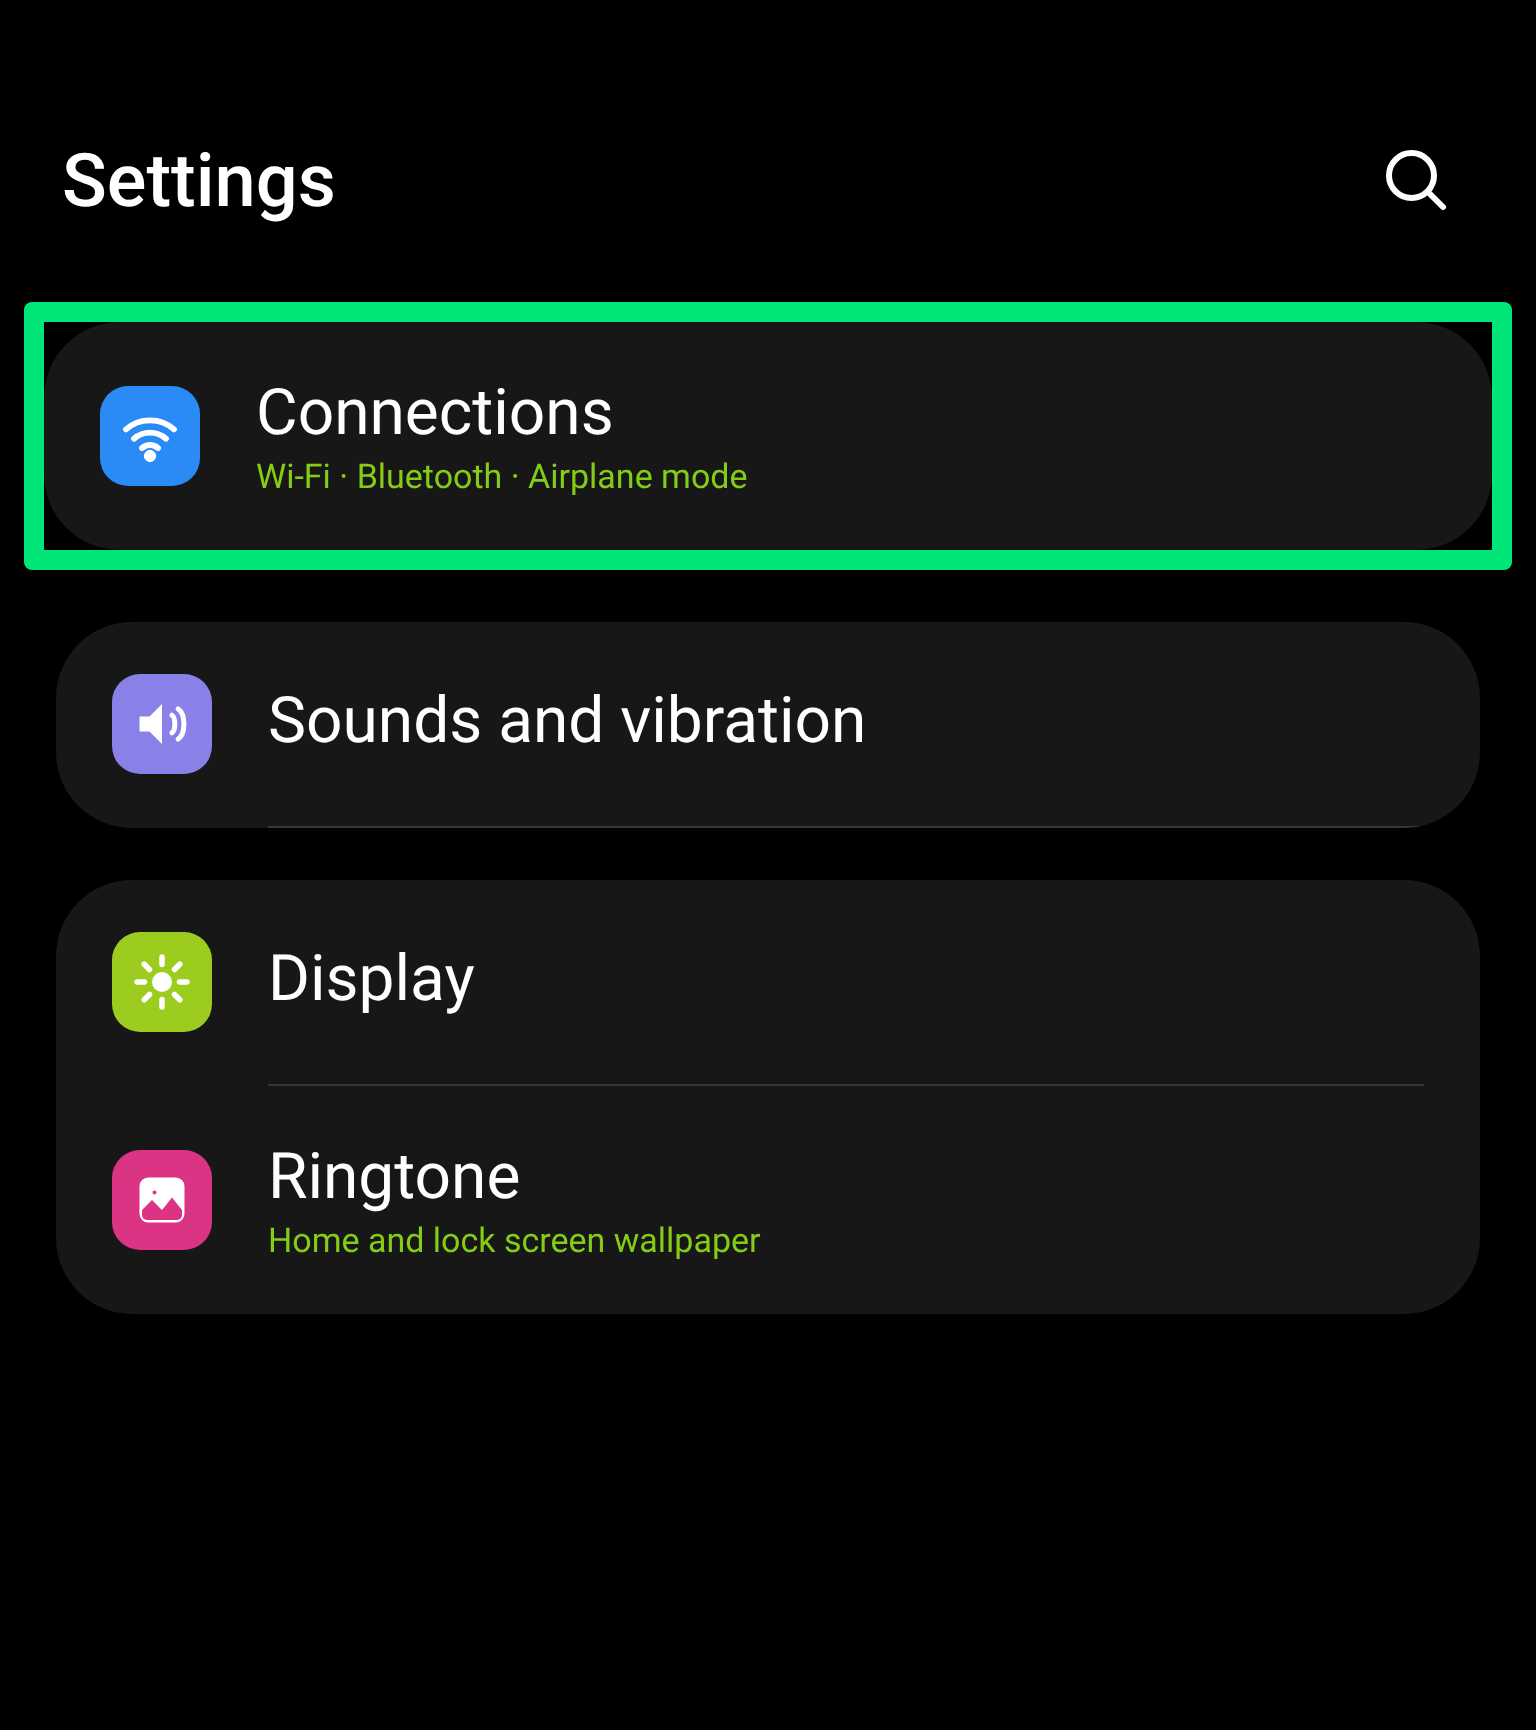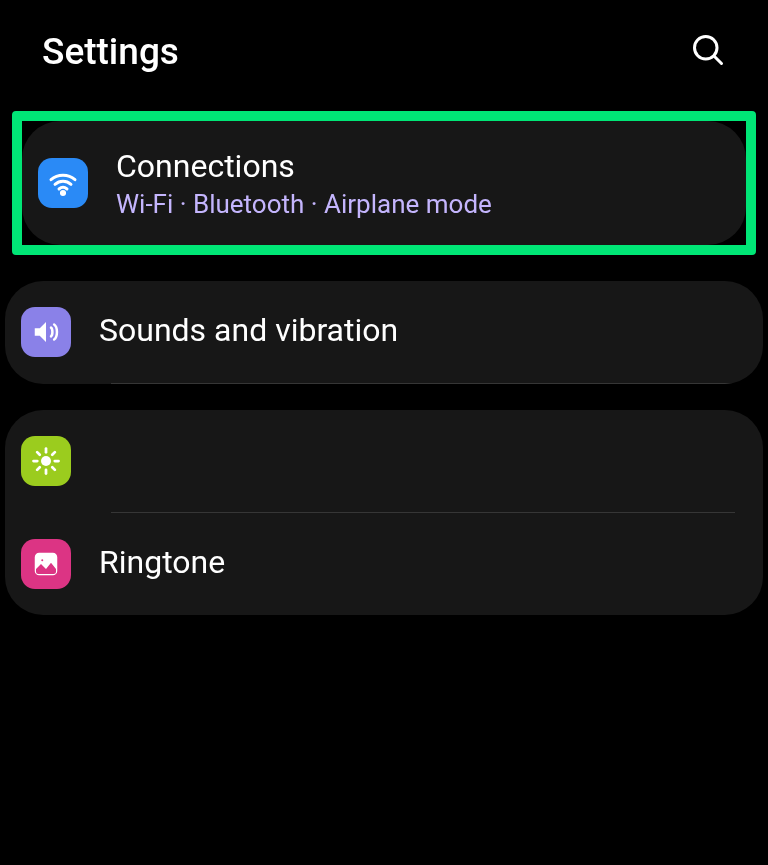--- a/index.html
+++ b/index.html
@@ -11,51 +11,52 @@
       width: 768px;
       height: 865px;
       background: #000000;
       font-family: -apple-system, BlinkMacSystemFont, 'Segoe UI', Roboto, sans-serif;
       overflow: hidden;
     }
     .header {
       display: flex;
       justify-content: space-between;
       align-items: center;
-      padding: 30px 42px 30px 42px;
+      padding: 30px 42px 30px 31px;
+      margin-top: 40px;
     }
     .header-title {
       color: #ffffff;
       font-size: 37px;
       font-weight: 500;
     }
     .search-icon {
       color: #ffffff;
     }
     .highlight-wrapper {
       margin: 8px 12px 0 12px;
       border: 10px solid #00e676;
       border-radius: 4px;
     }
     .card-group {
       background: #171717;
       border-radius: 38px;
-      margin: 0 5px;
+      margin: 0 28px;
       overflow: hidden;
     }
     .highlight-wrapper .card-group {
       margin: 0;
     }
     .section-gap {
       height: 26px;
     }
     .settings-item {
       display: flex;
       align-items: center;
-      padding: 26px 16px;
+      padding: 26px 28px;
       cursor: pointer;
     }
     .item-icon {
       width: 50px;
       height: 50px;
       border-radius: 14px;
       display: flex;
       align-items: center;
       justify-content: center;
       flex-shrink: 0;
@@ -69,22 +70,22 @@
     .item-content {
       flex: 1;
     }
     .item-title {
       color: #ffffff;
       font-size: 32px;
       font-weight: 400;
       margin-bottom: 4px;
     }
     .item-subtitle {
-      color: #c4b5fd;
-      font-size: 26px;
+      color: #84cc16;
+      font-size: 17px;
       font-weight: 400;
     }
     .divider {
       height: 1px;
       background: #363636;
       margin-left: 106px;
       margin-right: 28px;
     }
   </style>
 </head>
@@ -150,28 +151,30 @@
           <line x1="2" y1="12" x2="5" y2="12"></line>
           <line x1="19" y1="12" x2="22" y2="12"></line>
           <line x1="4.9" y1="4.9" x2="7" y2="7"></line>
           <line x1="17" y1="17" x2="19.1" y2="19.1"></line>
           <line x1="4.9" y1="19.1" x2="7" y2="17"></line>
           <line x1="17" y1="7" x2="19.1" y2="4.9"></line>
         </g>
       </svg>
     </div>
     <div class="item-content">
+      <div class="item-title">Display</div>
     </div>
   </div>
   <div class="divider"></div>
   <div class="settings-item">
     <div class="item-icon icon-pink">
       <svg width="30" height="30" viewBox="0 0 24 24" fill="none" stroke="#ffffff" stroke-width="2">
         <rect x="4" y="4" width="16" height="16" rx="2.5" fill="#ffffff"></rect>
         <path d="M4 16l4-4 4 4 4-5 4 5v2a2 2 0 01-2 2H6a2 2 0 01-2-2v-2z" fill="#dc3484" stroke="none"></path>
         <circle cx="9" cy="9" r="1.8" fill="#dc3484"></circle>
       </svg>
     </div>
     <div class="item-content">
       <div class="item-title">Ringtone</div>
+      <div class="item-subtitle">Home and lock screen wallpaper</div>
     </div>
   </div>
 </div>
 
 </body></html>

